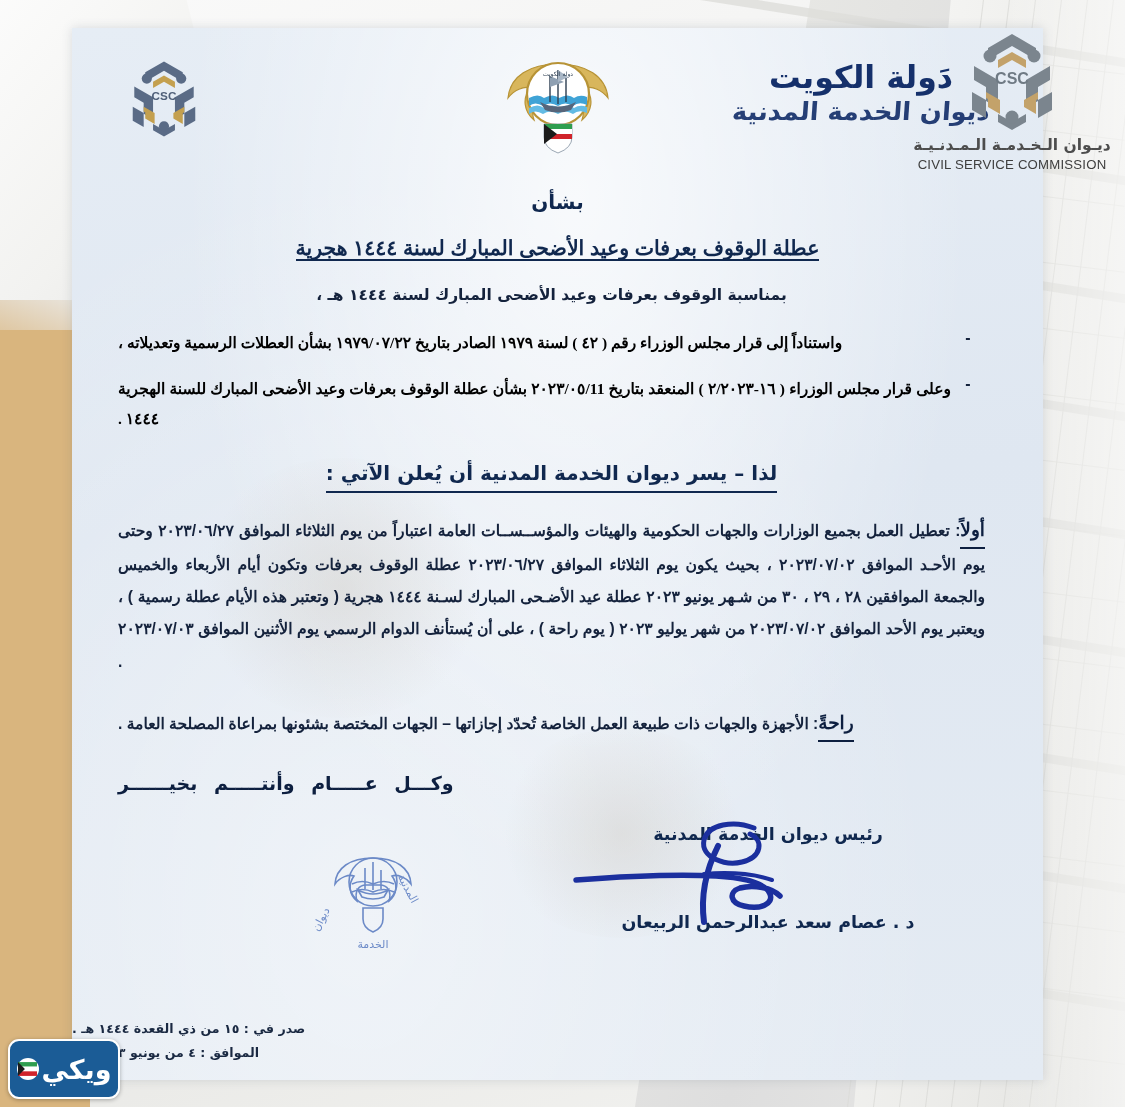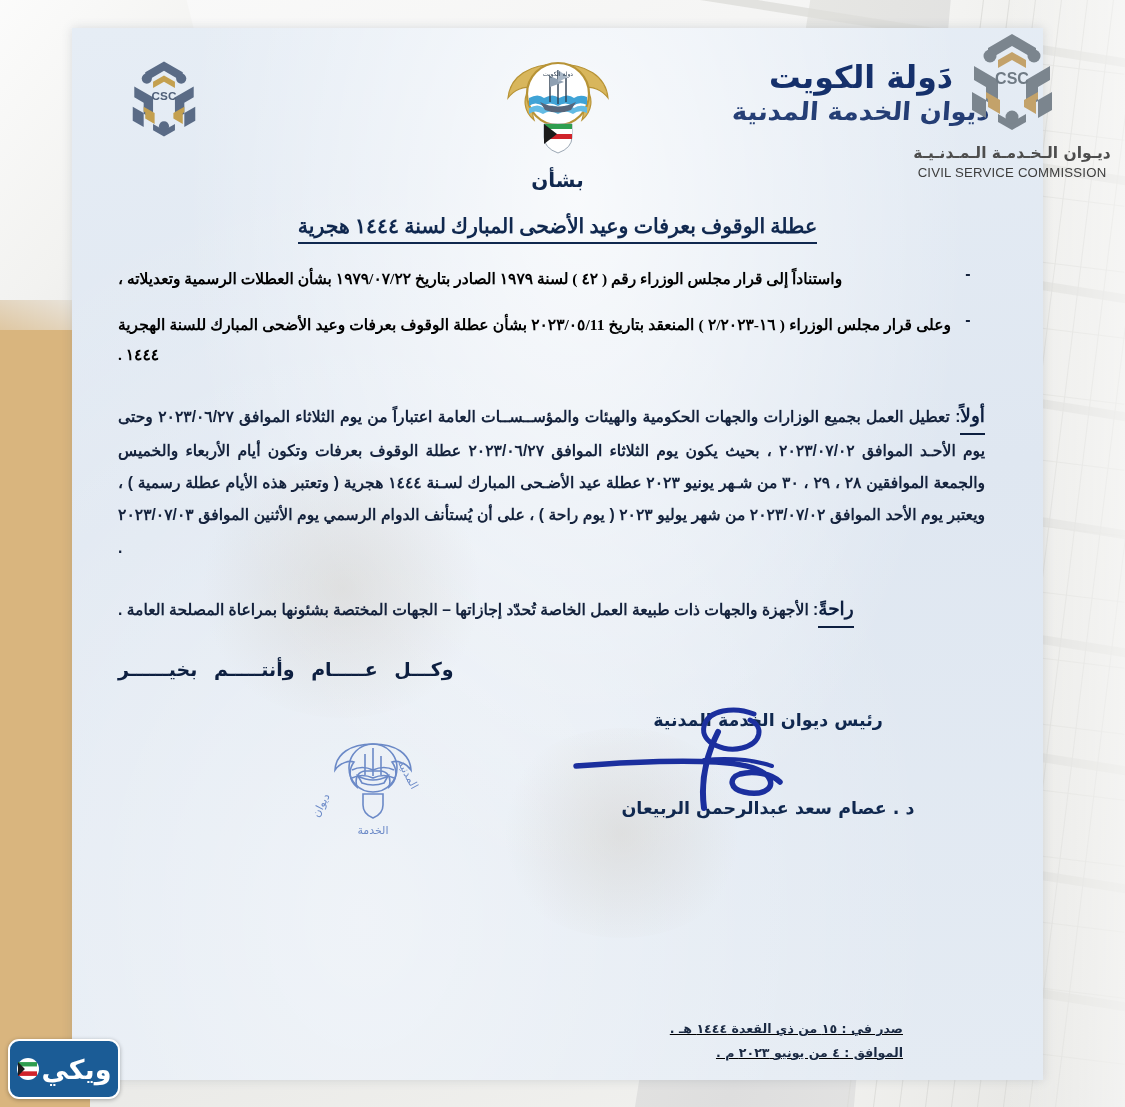--- a/index.html
+++ b/index.html
@@ -66,25 +66,25 @@
   
   .emblem{position:absolute;left:50%;margin-left:-58px;top:14px;width:116px;height:112px;}
 
   
   .csc-small{position:absolute;left:44px;top:24px;width:96px;height:86px;}
 
   
   .t-circ{text-align:center;font-size:21.5px;font-weight:bold;color:#10284f;
      margin-top:18px;font-family:"DejaVu Sans",sans-serif;letter-spacing:-.2px;}
   .t-besh{text-align:center;font-size:20px;font-weight:bold;color:#10284f;
-     font-family:"DejaVu Sans",sans-serif;}
+     margin-top:22px;font-family:"DejaVu Sans",sans-serif;}
   .t-subj{text-align:center;margin-top:22px;}
   .t-subj span{font-size:20.5px;font-weight:bold;color:#10284f;
-     font-family:Liberation Serif, serif;
-     border-bottom:2.5px solid #10284f;padding-bottom:5px;}
+     font-family:Liberation Sans, sans-serif;
+     border-bottom:2.5px solid #10284f;}
 
   
   .body-wrap{padding:0 58px 0 46px;margin-top:26px;}
   p.para{margin:0;color:#14223c;font-family:"DejaVu Sans",sans-serif;}
 
   .occasion{font-size:15.5px;text-align:center;margin-top:4px;font-weight:600;}
 
   .bullets{margin-top:24px;}
   .blt{display:flex;flex-direction:row;gap:0;margin-bottom:16px;}
   .blt .dash{width:34px;flex:0 0 34px;text-align:center;font-size:16px;color:#14223c;
@@ -109,29 +109,29 @@
   .sig-zone{position:relative;margin-top:30px;height:150px;}
   .sig-block{position:absolute;right:52px;top:0;width:330px;text-align:center;}
   .sig-title{font-size:17.5px;font-weight:bold;color:#10284f;font-family:"DejaVu Sans",sans-serif;}
   .sig-name{font-size:17.5px;font-weight:bold;color:#10284f;font-family:"DejaVu Sans",sans-serif;
      margin-top:68px;}
   .sig-ink{position:absolute;right:85px;top:-6px;width:290px;height:115px;pointer-events:none;}
 
   .stamp{position:absolute;left:190px;top:8px;width:130px;height:125px;opacity:.72;}
 
   
-  .foot{position:absolute;right:0;left:0;bottom:16px;text-align:right;text-decoration:underline;}
+  .foot{position:absolute;right:0;left:0;bottom:16px;text-align:left;}
   .foot .fl{font-size:12.6px;color:#1a2942;font-weight:700;
      font-family:"DejaVu Sans",sans-serif;line-height:1.85;
      padding-right:140px;}
 
   
   .brand{position:absolute;right:8px;top:22px;width:210px;text-align:center;z-index:6;}
   .brand .mark{width:120px;height:110px;margin:0 auto;}
-  .brand .ar{font-size:15.5px;color:#4d4d4d;margin-top:12px;letter-spacing:2.5px;
+  .brand .ar{font-size:15.5px;color:#4d4d4d;margin-top:4px;letter-spacing:2.5px;
      font-family:"DejaVu Sans",sans-serif;font-weight:600;}
   .brand .en{font-size:13.2px;color:#3e3e3e;margin-top:3px;letter-spacing:.2px;
      font-family:"Liberation Sans",sans-serif;direction:ltr;}
 
   
   .wiki{position:absolute;left:8px;bottom:8px;width:108px;height:56px;
      background:#1b5c96;border-radius:11px;border:2px solid #ffffff;
      box-shadow:0 1px 4px rgba(0,0,0,.3);z-index:9;
      display:flex;align-items:center;justify-content:center;gap:3px;}
   .wiki .wtxt{color:#ffffff;font-size:27px;font-weight:bold;
@@ -282,32 +282,36 @@
       </div>
     </div>
 
     <div class="t-besh">بشأن</div>
     <div class="t-subj">
       <span>عطلة الوقوف بعرفات وعيد الأضحى المبارك لسنة ١٤٤٤ هجرية</span>
     </div>
 
     <div class="body-wrap">
 
+      <p class="para occasion">بمناسبة الوقوف بعرفات وعيد الأضحى المبارك لسنة ١٤٤٤ هـ ،</p>
 
       <div class="bullets">
         <div class="blt">
           <div class="dash">-</div>
           <div class="btxt">واستناداً إلى قرار مجلس الوزراء رقم ( ٤٢ ) لسنة ١٩٧٩ الصادر بتاريخ ١٩٧٩/٠٧/٢٢ بشأن العطلات الرسمية وتعديلاته ،</div>
         </div>
         <div class="blt">
           <div class="dash">-</div>
           <div class="btxt">وعلى قرار مجلس الوزراء ( ١٦-٢/٢٠٢٣ ) المنعقد بتاريخ ٢٠٢٣/٠٥/11 بشأن عطلة الوقوف بعرفات وعيد الأضحى المبارك للسنة الهجرية ١٤٤٤ .</div>
         </div>
       </div>
 
+      <div class="latha">
+        <span>لذا – يسر ديوان الخدمة المدنية أن يُعلن الآتي :</span>
+      </div>
 
       <p class="clause">
         <b class="lbl">أولاً</b><span>: تعطيل العمل بجميع الوزارات والجهات الحكومية والهيئات والمؤســســات العامة اعتباراً من يوم الثلاثاء الموافق ٢٠٢٣/٠٦/٢٧ وحتى يوم الأحـد الموافق ٢٠٢٣/٠٧/٠٢ ، بحيث يكون يوم الثلاثاء الموافق ٢٠٢٣/٠٦/٢٧ عطلة الوقوف بعرفات وتكون أيام الأربعاء والخميس والجمعة الموافقين ٢٨ ، ٢٩ ، ٣٠ من شـهر يونيو ٢٠٢٣ عطلة عيد الأضـحى المبارك لسـنة ١٤٤٤ هجرية ( وتعتبر هذه الأيام عطلة رسمية ) ، ويعتبر يوم الأحد الموافق ٢٠٢٣/٠٧/٠٢ من شهر يوليو ٢٠٢٣ ( يوم راحة ) ، على أن يُستأنف الدوام الرسمي يوم الأثنين الموافق ٢٠٢٣/٠٧/٠٣ .</span>
       </p>
 
       <p class="clause">
         <b class="lbl">راحةً</b><span>: الأجهزة والجهات ذات طبيعة العمل الخاصة تُحدّد إجازاتها – الجهات المختصة بشئونها بمراعاة المصلحة العامة .</span>
       </p>
 
       <div class="greet">

